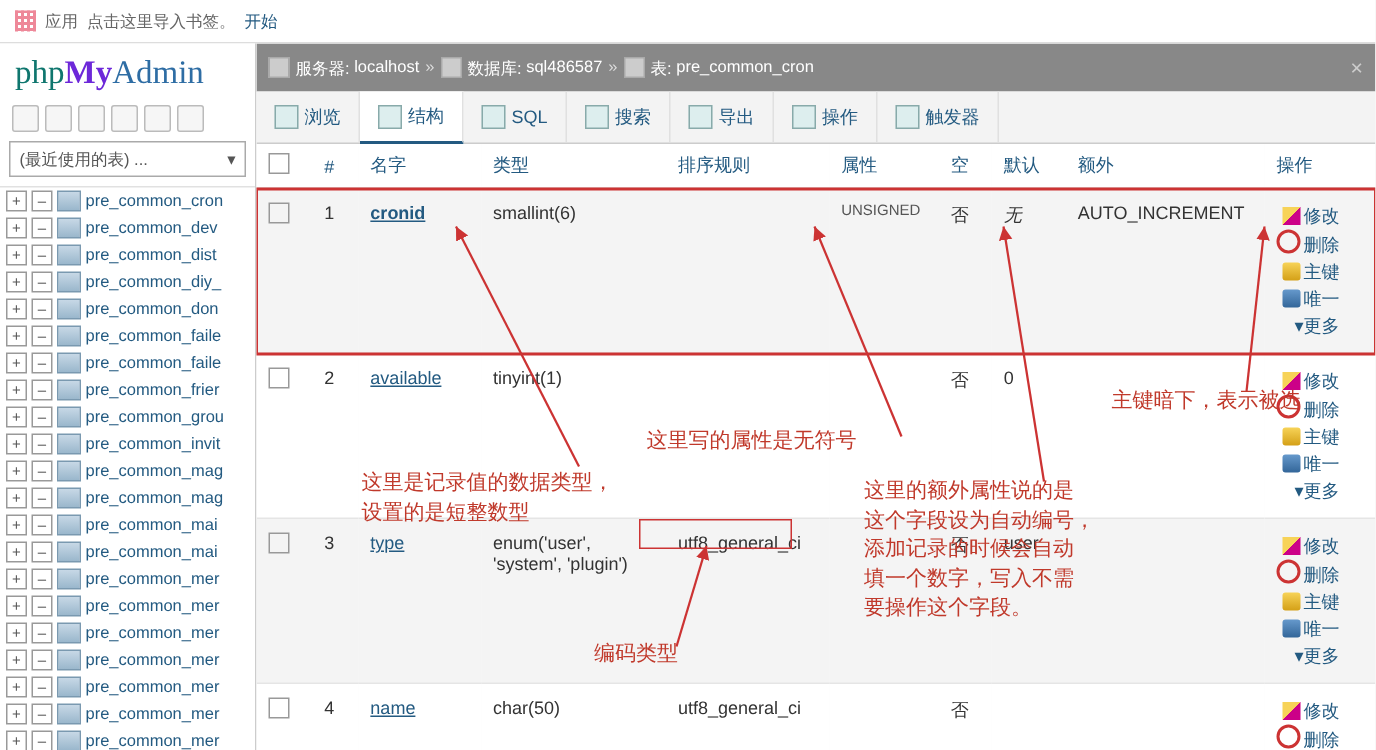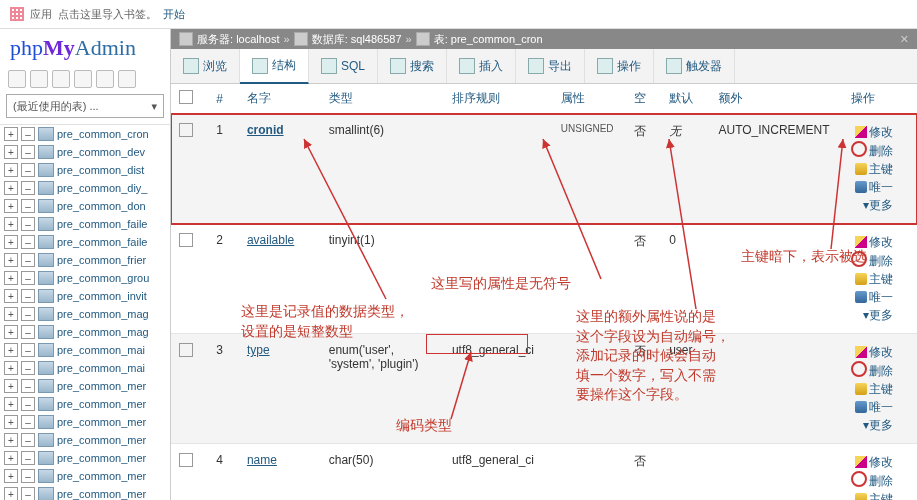--- a/index.html
+++ b/index.html
@@ -2,30 +2,30 @@
 <html><head>
 <meta charset="utf-8">
 <style>
 html,body{margin:0;padding:0;font-family:Arial,"Microsoft YaHei",sans-serif;font-size:12px;background:#f5f5f5;color:#333;overflow:hidden}
 .top-bookmark{height:22px;background:#fff;border-bottom:1px solid #ddd;font-size:11px;color:#666;padding:3px 10px;display:flex;align-items:center;gap:6px}
 .top-bookmark .grid-ic{width:14px;height:14px;display:inline-block;background:repeating-linear-gradient(to right,#e89 0 2px,transparent 2px 4px),repeating-linear-gradient(to bottom,#e89 0 2px,transparent 2px 4px)}
 .layout{display:flex;height:478px}
 .sidebar{width:170px;background:#fff;border-right:1px solid #ccc;overflow:hidden}
 .logo{padding:6px 10px}
 .logo-txt{font-size:22px;font-family:Georgia,serif}
-.logo-php{color:#1d4ed8}.logo-my{color:#6d28d9;font-weight:bold}.logo-admin{color:#2e6da4}
+.logo-php{color:#0f766e}.logo-my{color:#6d28d9;font-weight:bold}.logo-admin{color:#2e6da4}
 .navicons{display:flex;gap:4px;padding:3px 8px 6px}
 .navicons span{width:16px;height:16px;border:1px solid #bbb;border-radius:2px;display:inline-block;background:#f6f6f6}
 .recent-sel{margin:0 6px 6px 6px;height:22px;border:1px solid #aaa;background:#fff;display:flex;align-items:center;justify-content:space-between;padding:0 6px;font-size:11px;color:#555}
 .tree{border-top:1px solid #e1e1e1}
 .tree-item{display:flex;align-items:center;height:18px;padding:0 4px;font-size:11px;color:#235a81;white-space:nowrap;overflow:hidden}
 .tree-item .tog{width:12px;height:12px;border:1px solid #999;display:inline-flex;align-items:center;justify-content:center;font-size:10px;color:#555;margin-right:3px}
 .tree-item .tic{width:14px;height:12px;background:linear-gradient(#c7d8e6,#9ab7cc);border:1px solid #7a99b0;margin-right:3px}
 .main{flex:1;background:#f9f9f9;overflow:hidden;position:relative}
-.breadcrumb{background:#888;color:#fff;height:20px;display:flex;align-items:center;padding:0 8px;font-size:11px}
+.breadcrumb{background:#888;color:#fff;height:32px;display:flex;align-items:center;padding:0 8px;font-size:11px}
 .breadcrumb .srv-ic{width:12px;height:12px;background:#ccc;border:1px solid #aaa;margin-right:4px}
 .breadcrumb .sep{margin:0 4px;color:#ddd}
 .breadcrumb .x{margin-left:auto;color:#ccc}
 .pma-tabs{display:flex;background:#f3f3f3;border-bottom:1px solid #ccc;height:34px}
 .pma-tab{display:flex;align-items:center;gap:4px;padding:16px 12px;color:#235a81;font-size:12px;border-right:1px solid #e0e0e0;cursor:pointer}
 .pma-tab .ti{width:14px;height:14px;border:1px solid #8aa;background:#dee}
 .pma-tab.active{background:#fff;border-bottom:2px solid #235a81;margin-bottom:-1px}
 .grid-wrap{position:relative}
 table.cols{width:100%;border-collapse:collapse;font-size:12px}
 table.cols th{background:#fff;border-bottom:1px solid #ccc;color:#235a81;font-weight:normal;text-align:left;padding:6px 8px}
@@ -36,21 +36,21 @@
 .cname{color:#235a81;text-decoration:underline}
 .bold{font-weight:bold}
 .act{color:#235a81;margin-right:16px;white-space:nowrap}
 .act .ai{display:inline-block;width:12px;height:12px;margin-right:2px;vertical-align:-2px}
 .pen{background:linear-gradient(135deg,#f7d358 50%,#c08 50%)}
 .del{border:2px solid #c33;border-radius:50%}
 .key{background:linear-gradient(#f7d358,#d4a017);border-radius:2px}
 .keyb{background:linear-gradient(#6699cc,#336699);border-radius:2px}
 .arr{color:#235a81}
 .row1{outline:2px solid #cc3333;outline-offset:-1px}
-.anno{position:absolute;color:#c0392b;font-size:14px;font-family:Liberation Serif, serif;pointer-events:none;line-height:1.4}
+.anno{position:absolute;color:#c0392b;font-size:14px;font-family:Liberation Mono, monospace;pointer-events:none;line-height:1.4}
 svg.arrows{position:absolute;top:0;left:0;pointer-events:none}
 svg.arrows line{stroke:#cc3333;stroke-width:1.5}
 </style>
 </head>
 <body>
 
 <div class="top-bookmark">
   <span class="grid-ic"></span>
   <span>应用</span>
   <span>点击这里导入书签。</span>
@@ -228,24 +228,20 @@
           <span class="ti"></span>
           <span>结构</span>
         </div>
         <div class="pma-tab">
           <span class="ti"></span>
           <span>SQL</span>
         </div>
         <div class="pma-tab">
           <span class="ti"></span>
           <span>搜索</span>
-        </div>
-        <div class="pma-tab">
-          <span class="ti"></span>
-          <span>插入</span>
         </div>
         <div class="pma-tab">
           <span class="ti"></span>
           <span>导出</span>
         </div>
         <div class="pma-tab">
           <span class="ti"></span>
           <span>操作</span>
         </div>
         <div class="pma-tab">

